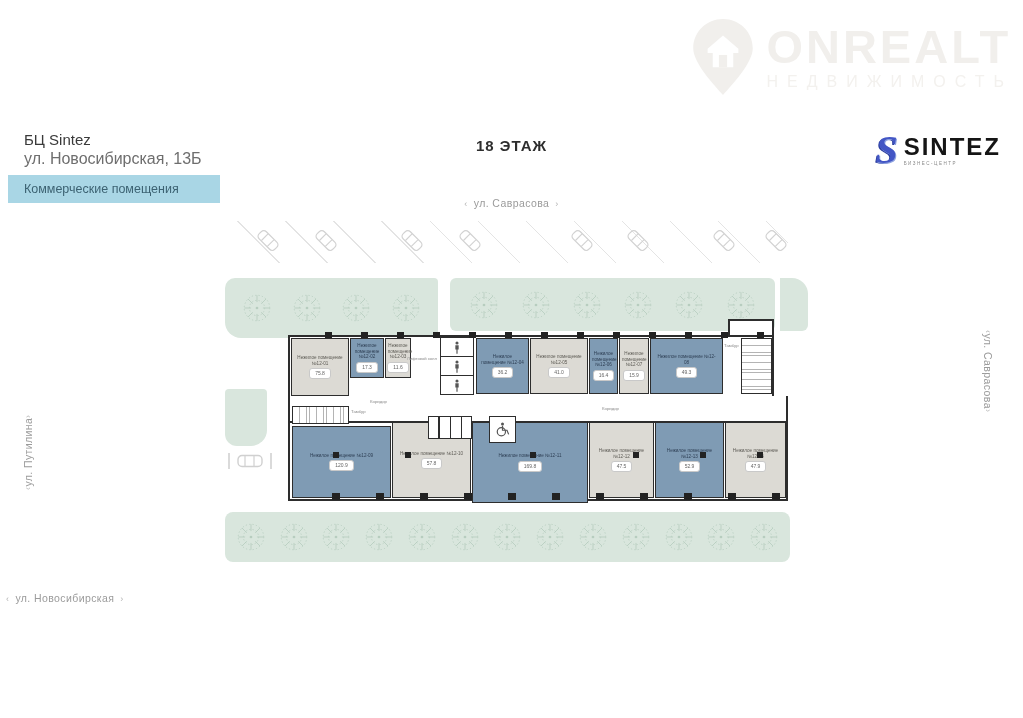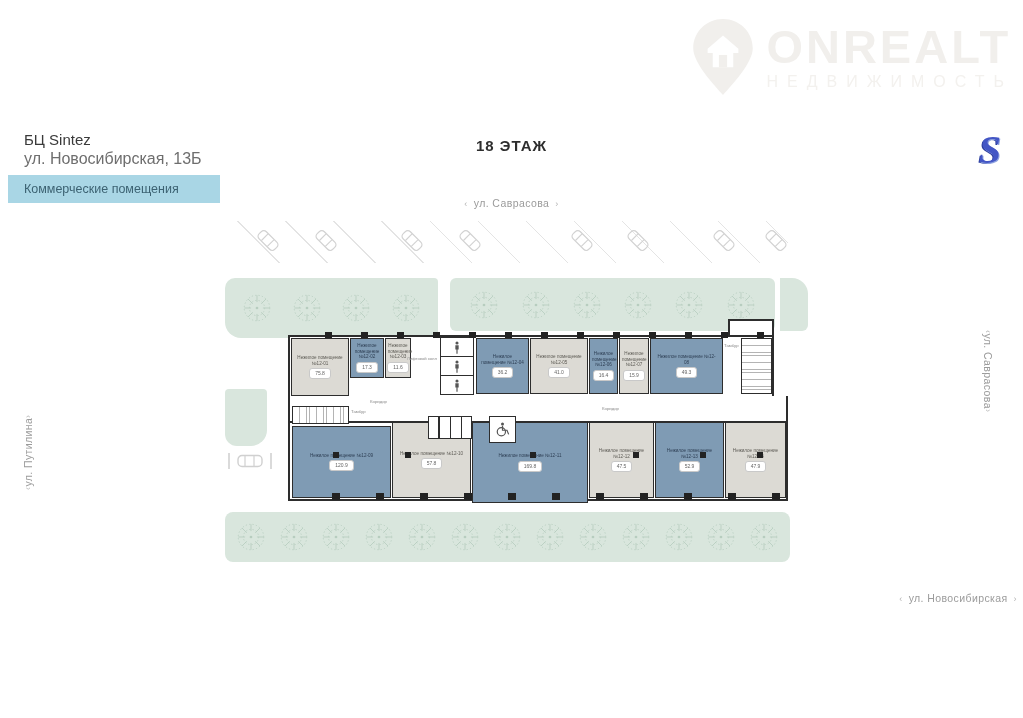--- a/index.html
+++ b/index.html
@@ -127,26 +127,30 @@
   </div>
 </div>
 
 <div class="hdr-name">БЦ Sintez</div>
 <div class="hdr-addr">ул. Новосибирская, 13Б</div>
 <div class="banner">Коммерческие помещения</div>
 <div class="floor-title">18 ЭТАЖ</div>
 
 <div class="brand">
   <div class="brand-s">S</div>
+  <div>
+    <div class="brand-name">SINTEZ</div>
+    <div class="brand-sub">БИЗНЕС-ЦЕНТР</div>
+  </div>
 </div>
 
 <div class="street" style="left:0;top:197px;width:1023px;text-align:center">
   <span class="ar">‹</span><span>ул. Саврасова</span><span class="ar">›</span>
 </div>
-<div class="street" style="left:0;top:592px;width:1023px;text-align:right">
+<div class="street" style="left:0;top:592px;width:1023px;text-align:left">
   <span class="ar">‹</span><span>ул. Новосибирская</span><span class="ar">›</span>
 </div>
 <div class="street vertL" style="left:22px;top:330px;height:160px">
   <span class="ar">‹</span><span>ул. Путилина</span><span class="ar">›</span>
 </div>
 <div class="street vertR" style="left:982px;top:330px;height:160px">
   <span class="ar">‹</span><span>ул. Саврасова</span><span class="ar">›</span>
 </div>
 
 <div class="parking"></div>

